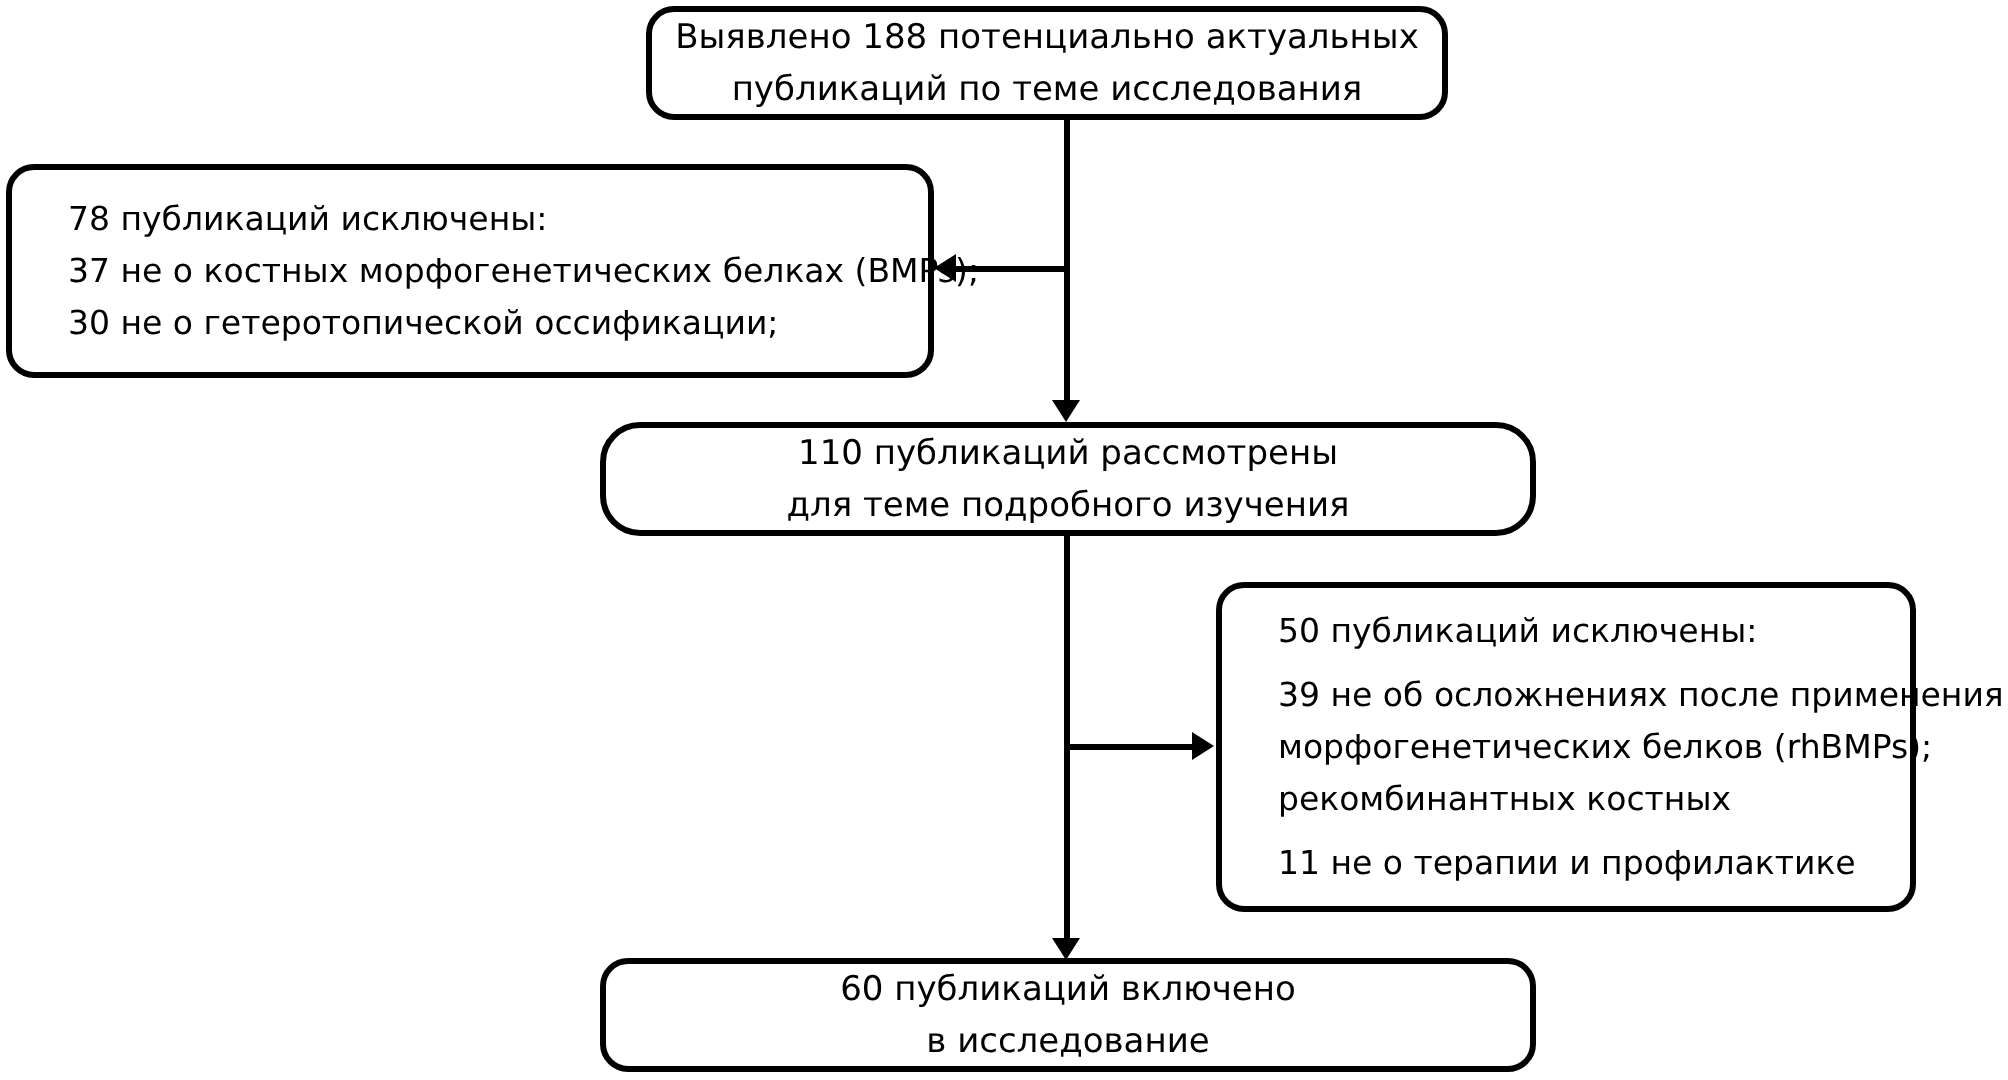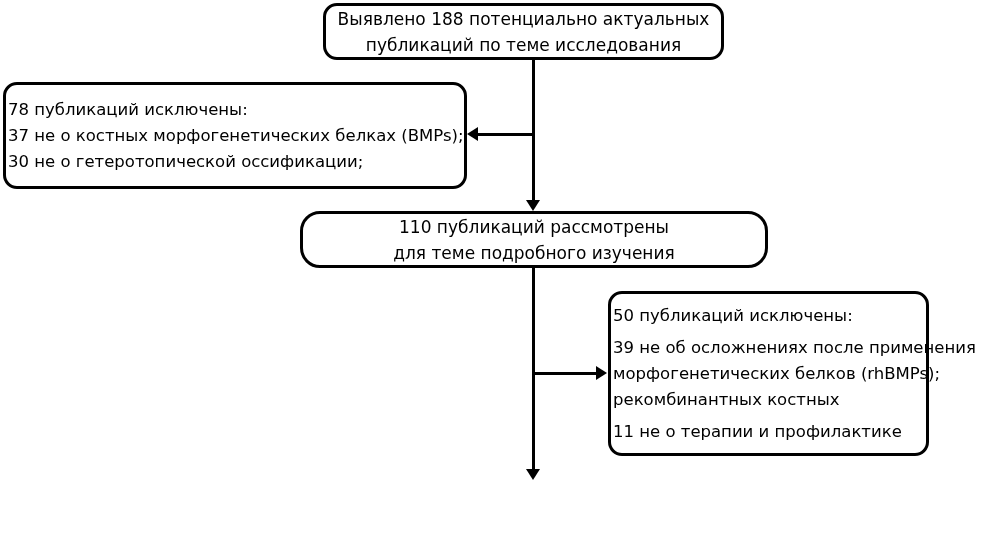--- a/index.html
+++ b/index.html
@@ -40,21 +40,21 @@
   .line {
     font-size: 17px;
     line-height: 26px;
     white-space: nowrap;
     letter-spacing: 0px;
   }
   .line-left {
     font-size: 16.5px;
     line-height: 26px;
     white-space: nowrap;
-    padding-left: 2px;
+    padding-left: 28px;
   }
   .para {
     margin-bottom: 0px;
   }
   .gap {
     height: 6px;
   }
   
   .conn {
     position: absolute;
@@ -111,30 +111,34 @@
     <div class="line-left">78 публикаций исключены:</div>
     <div class="line-left">37 не о костных морфогенетических белках (BMPs);</div>
     <div class="line-left">30 не о гетеротопической оссификации;</div>
   </div>
 
   <div class="box box-centered" style="left:300px; top:211px; width:468px; height:57px;border-radius:20px;">
     <div class="line">110 публикаций рассмотрены</div>
     <div class="line">для теме подробного изучения</div>
   </div>
 
-  <div class="box box-left" style="left:608px; top:291px; width:321px; height:165px;">
+  <div class="box box-left" style="left:608px; top:291px; width:350px; height:165px;">
     <div class="para">
       <div class="line-left">50 публикаций исключены:</div>
     </div>
     <div class="gap"></div>
     <div class="para">
       <div class="line-left">39 не об осложнениях после применения</div>
       <div class="line-left">морфогенетических белков (rhBMPs);</div>
       <div class="line-left">рекомбинантных костных</div>
     </div>
     <div class="gap"></div>
     <div class="para">
       <div class="line-left">11 не о терапии и профилактике</div>
     </div>
   </div>
 
+  <div class="box box-centered" style="left:300px; top:479px; width:468px; height:57px;">
+    <div class="line">60 публикаций включено</div>
+    <div class="line">в исследование</div>
+  </div>
 
 </div>
 
 </body></html>

